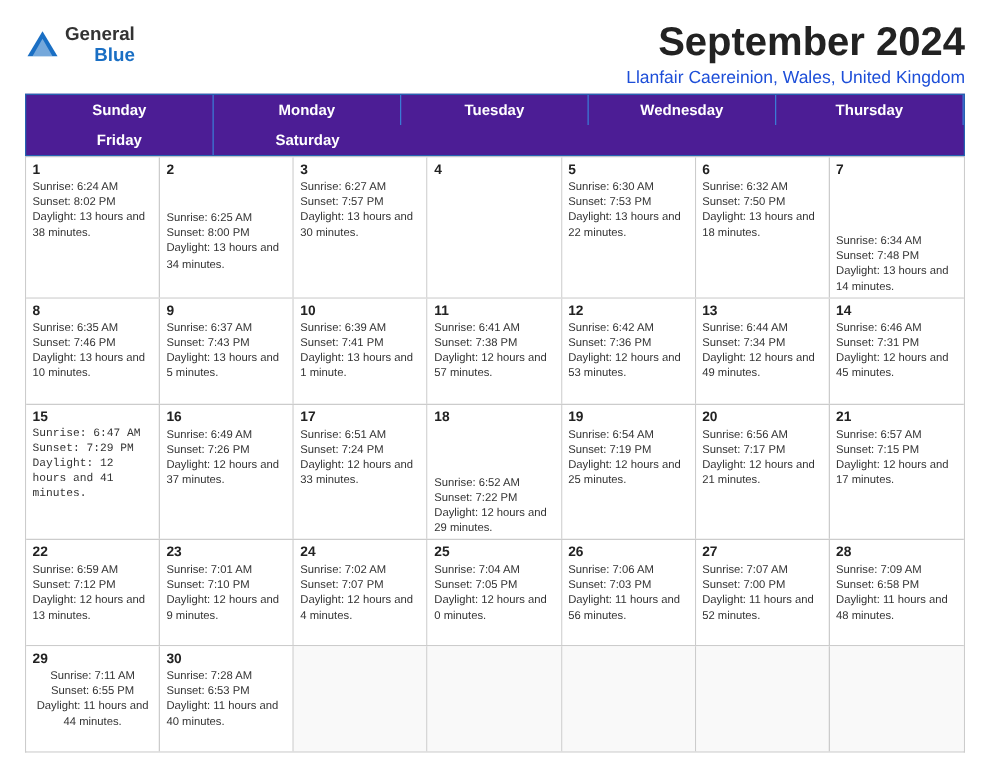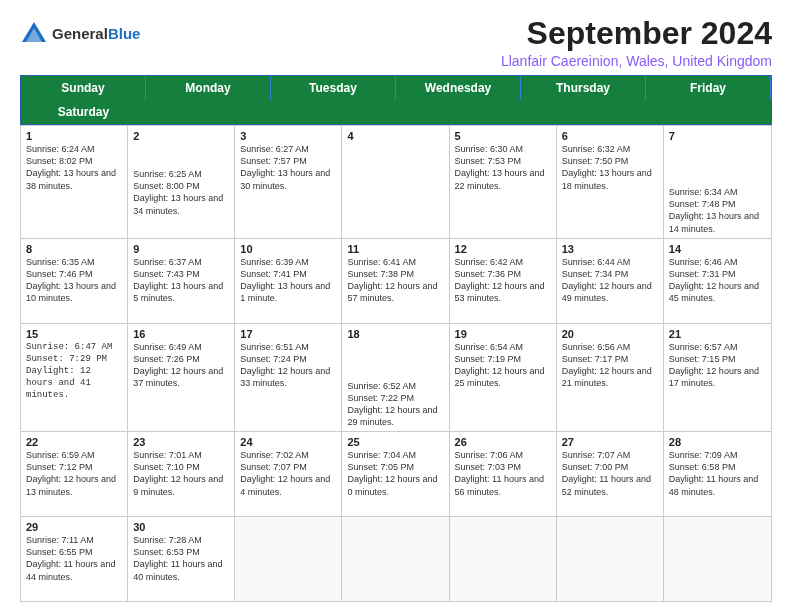--- a/index.html
+++ b/index.html
@@ -23,21 +23,21 @@
       justify-content: space-between;
       margin-bottom: 6px;
     }
     .logo {
       display: flex;
       align-items: center;
       margin-top: 4px;
     }
     .logo-text {
       display: flex;
-      flex-direction: row;
+      flex-direction: column;
       line-height: 1.1;
       align-items: flex-end;
     }
     .logo-general {
       font-size: 15px;
       font-weight: bold;
       color: #333;
     }
     .logo-blue {
       font-size: 15px;
@@ -53,32 +53,32 @@
       text-align: right;
     }
     .month-title {
       font-size: 32px;
       font-weight: bold;
       color: #222;
       line-height: 1.1;
     }
     .location {
       font-size: 14px;
-      color: #8b5cf6;
+      color: #1d4ed8;
       margin-top: 2px;
     }
     .calendar {
       flex: 1;
       display: flex;
       flex-direction: column;
     }
     .cal-header {
       display: grid;
-      grid-template-columns: repeat(6, 1fr);
-      background: #15803d;
+      grid-template-columns: repeat(5, 1fr);
+      background: #4c1d95;
       border: 1px solid #2563b0;
     }
     .cal-header-cell {
       color: #fff;
       font-size: 12px;
       font-weight: bold;
       text-align: center;
       padding: 5px 2px;
       border-right: 1px solid #3a7bd5;
     }
@@ -320,21 +320,21 @@
           <div class="cal-cell">
             <div class="day-num">28</div>
             <div class="cell-text" style="white-space: pre-line;">Sunrise: 7:09 AM
 Sunset: 6:58 PM
 Daylight: 11 hours and 48 minutes.</div>
           </div>
         </div>
         <div class="cal-row">
           <div class="cal-cell">
             <div class="day-num">29</div>
-            <div class="cell-text" style="white-space: pre-line;">Sunrise: 7:11 AM
+            <div class="cell-text" style="white-space: pre-line; text-align: center;">Sunrise: 7:11 AM
 Sunset: 6:55 PM
 Daylight: 11 hours and 44 minutes.</div>
           </div>
           <div class="cal-cell">
             <div class="day-num">30</div>
             <div class="cell-text" style="white-space: pre-line;">Sunrise: 7:28 AM
 Sunset: 6:53 PM
 Daylight: 11 hours and 40 minutes.</div>
           </div>
           <div class="cal-cell empty"></div>

